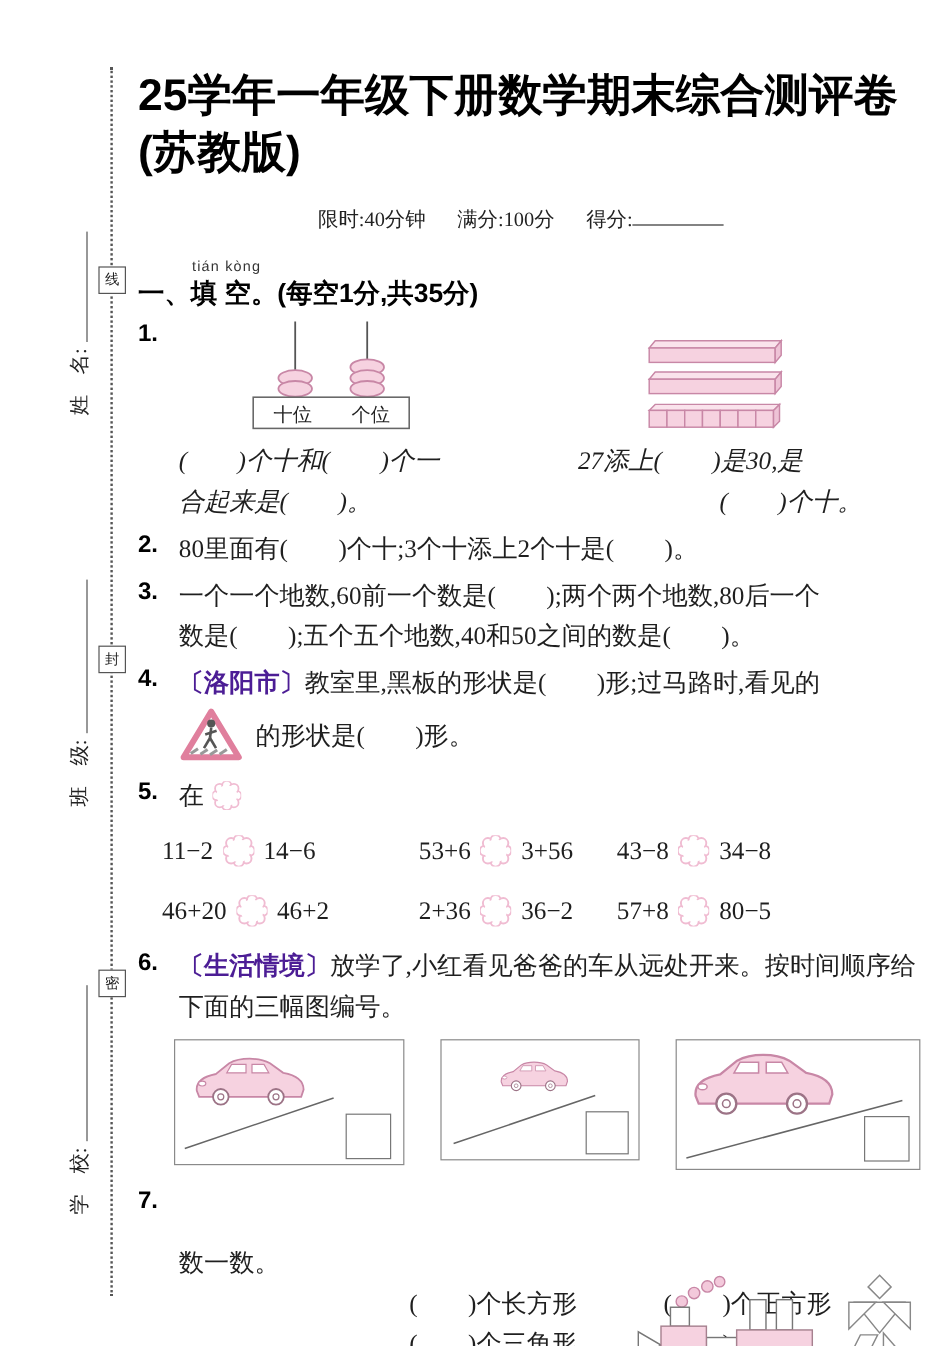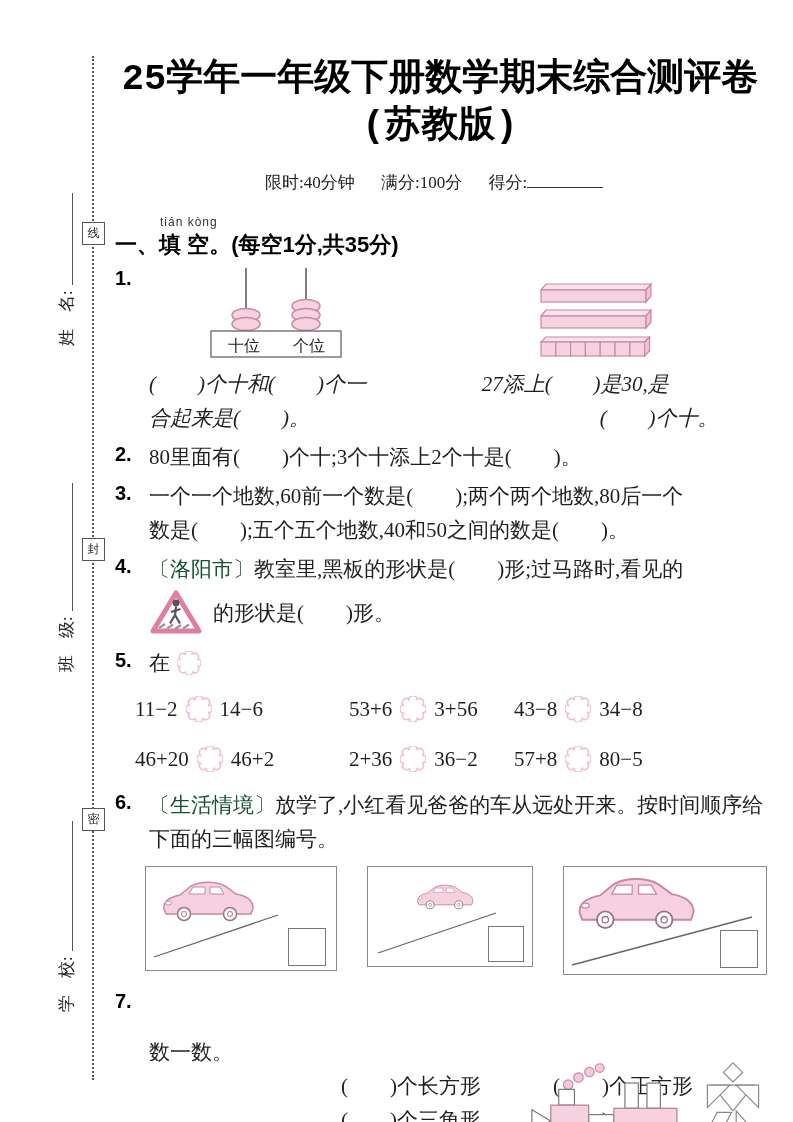--- a/index.html
+++ b/index.html
@@ -7,35 +7,35 @@
          font-family:"Liberation Serif",serif;color:#222;}
   
   .dotline{position:absolute;left:92px;top:56px;height:1024px;border-left:2px dotted #555;}
   .seal-box{position:absolute;left:82px;width:21px;height:21px;border:1px solid #555;background:#fff;
             font-size:12px;line-height:21px;text-align:center;z-index:2;}
   .side-label{position:absolute;left:55px;transform:rotate(-90deg);transform-origin:0 0;
               display:flex;align-items:center;font-size:17px;color:#222;white-space:nowrap;height:22px;}
   .side-line{display:inline-block;border-bottom:1.5px solid #555;height:13px;margin-left:5px;}
   
   .content{position:absolute;left:115px;top:50px;width:650px;}
-  .title{margin-top:6px;text-align:center;font-family:Liberation Mono, monospace;font-weight:bold;
+  .title{margin-top:6px;font-family:Liberation Sans, sans-serif;font-weight:bold;
          font-size:37px;line-height:1.28;color:#000;}
   .info-row{margin-top:20px;padding-left:150px;font-size:17px;color:#222;}
   .info-row span{margin-right:22px;}
   .score-line{display:inline-block;width:76px;border-bottom:1.5px solid #333;height:13px;margin-right:0;}
   .sec-heading{margin-top:36px;font-family:"Liberation Sans",sans-serif;font-weight:bold;font-size:22px;color:#000;}
   .ruby{position:relative;display:inline-block;}
   .py{position:absolute;top:-15px;left:1px;font-style:normal;font-weight:normal;
       font-family:"Liberation Sans",sans-serif;font-size:12px;color:#333;letter-spacing:1px;white-space:nowrap;}
   
   .q{display:flex;align-items:flex-start;}
   .qnum{width:34px;flex:none;font-family:"Liberation Sans",sans-serif;font-weight:bold;font-size:20px;
         padding-top:3px;color:#000;}
   .qbody{flex:1;font-size:21px;line-height:1.62;color:#1f1f1f;}
-  .tag{color:#14532d;}
+  .tag{color:#4c1d95;font-weight:bold;}
   
   .q1-figs{display:flex;justify-content:space-between;align-items:flex-end;padding:2px 100px 4px 52px;text-align:center;}
   .q1-text{display:flex;margin-top:3px;font-style:italic;}
   .q1col{width:54%;}
   .q1col.right{width:46%;}
   .ind{padding-left:118px;}
   
   .q4-line2{display:flex;align-items:center;gap:10px;margin-top:2px;}
   
   .cmp-row{display:flex;margin-left:-14px;margin-top:12px;align-items:center;}

